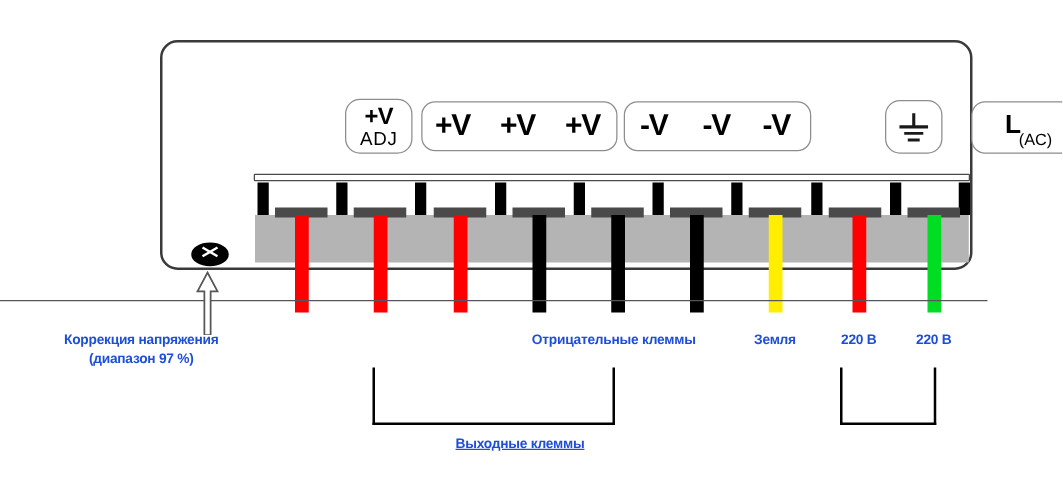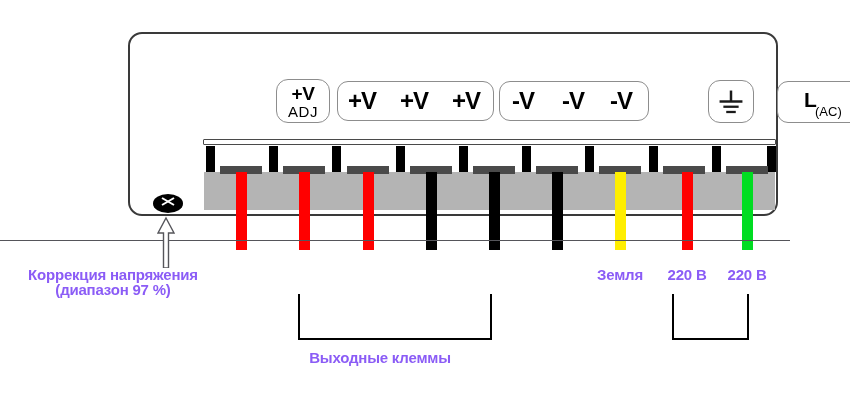--- a/index.html
+++ b/index.html
@@ -203,23 +203,23 @@
     position: absolute;
     left: 155px;
     top: 216px;
     width: 22px;
     height: 52px;
   }
 
   
   .blabel {
     position: absolute;
-    font-size: 15px;
+    font-size: 11px;
     font-weight: bold;
-    color: #8b5cf6;
+    color: #1d4ed8;
     white-space: nowrap;
     letter-spacing: -0.2px;
   }
   .blabel.ctr { transform: translateX(-50%); }
 
   
   .bracket {
     position: absolute;
     border-left: 2px solid #000;
     border-right: 2px solid #000;
@@ -326,25 +326,26 @@
   <div class="wire-baseline"></div>
 
   <svg class="arrow-up" viewBox="0 0 22 52">
     <path d="M11 2 L19 17 L13.5 17 L13.5 52 L8.5 52 L8.5 17 L3 17 Z" fill="#ffffff" stroke="#55555a" stroke-width="1.4" stroke-linejoin="miter"></path>
   </svg>
 
   <div class="blabel ctr" style="left:113px; top:266px;">Коррекция напряжения</div>
   <div class="blabel ctr" style="left:113px; top:281px;">(диапазон 97 %)</div>
 
 
+  <div class="blabel ctr" style="left:491px; top:266px;">Отрицательные клеммы</div>
 
   <div class="blabel ctr" style="left:620px; top:266px;">Земля</div>
 
   <div class="blabel ctr" style="left:687px; top:266px;">220 В</div>
 
   <div class="blabel ctr" style="left:747px; top:266px;">220 В</div>
 
   <div class="bracket br-out"></div>
   <div class="bracket br-in"></div>
 
-  <div class="blabel ctr" style="left:380px; top:349px;">Выходные клеммы</div>
+  <div class="blabel ctr" style="left:416px; top:349px;text-decoration:underline;">Выходные клеммы</div>
 
 </div>
 
 </body></html>

